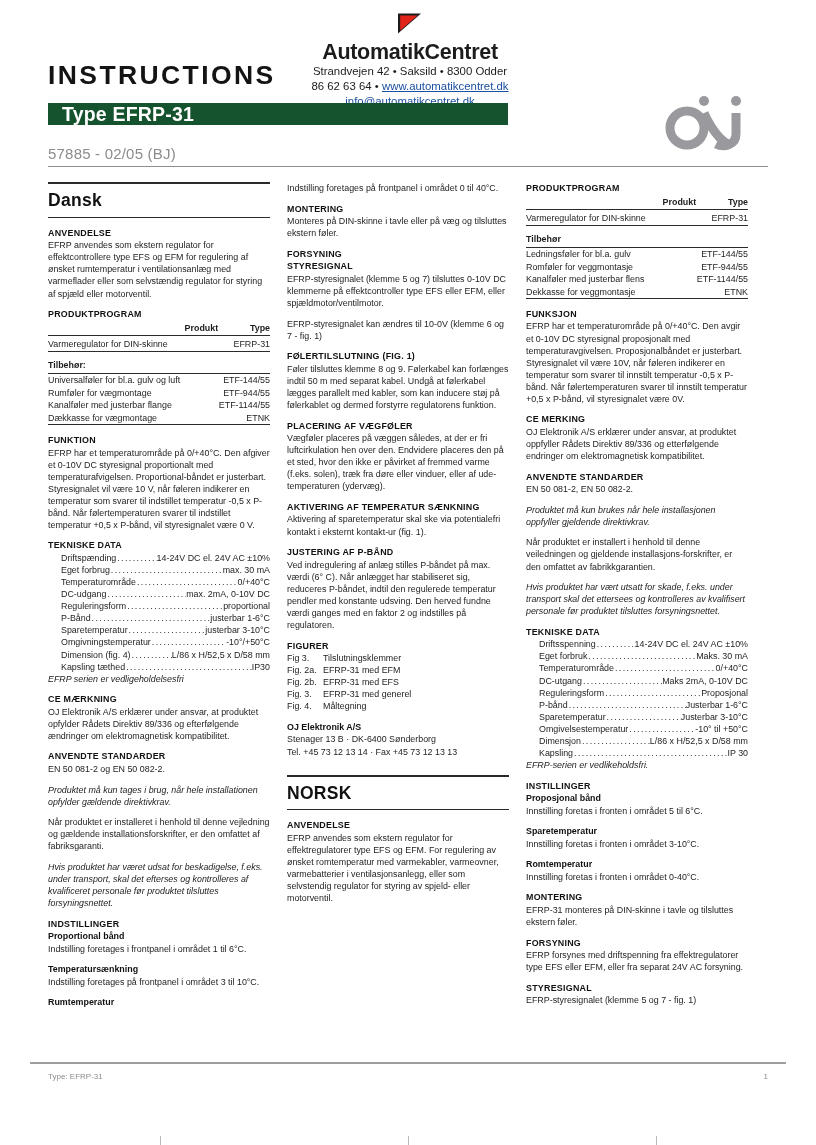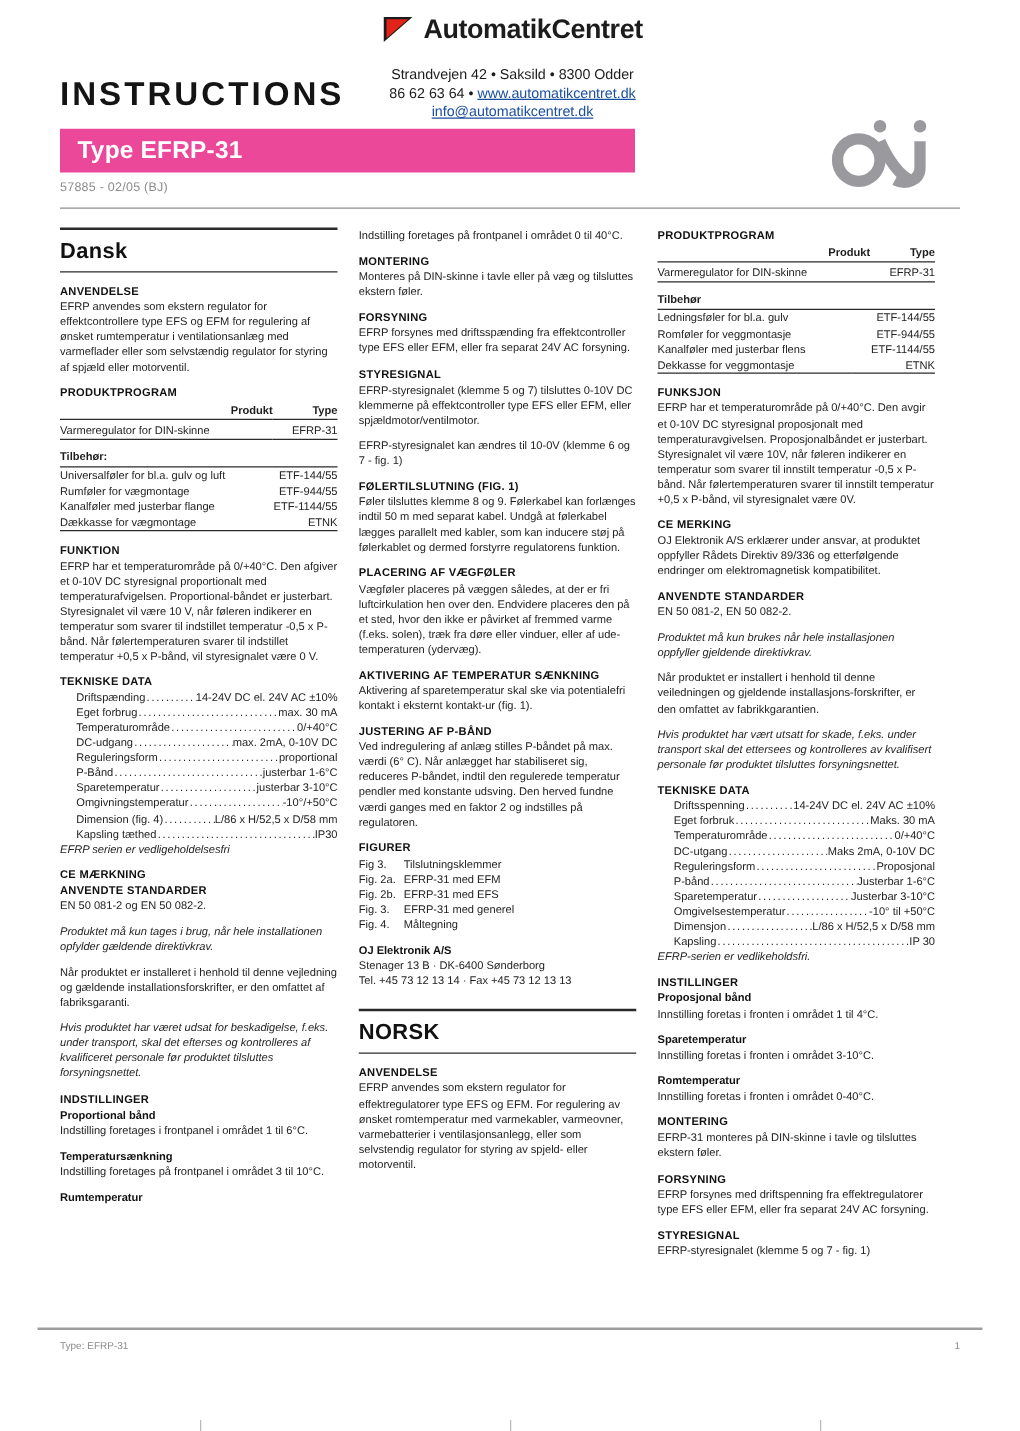--- a/index.html
+++ b/index.html
@@ -33,21 +33,22 @@
     left: 262px;
     top: 12px;
     width: 296px;
     text-align: center;
   }
   .logo-row {
     display: flex;
     align-items: center;
     justify-content: center;
     gap: 7px;
-    margin-bottom: 18px;
+    margin-bottom: 0;
+    flex-direction: column;
   }
   .ac-mark {
     width: 26px;
     height: 23px;
     position: relative;
     flex: 0 0 auto;
   }
   .ac-mark svg { display: block; }
   .ac-name {
     font-size: 21.5px;
@@ -77,38 +78,38 @@
     letter-spacing: 2.4px;
     color: #141414;
     line-height: 1;
   }
 
   .typebar {
     position: absolute;
     left: 48px;
     top: 103px;
     width: 460px;
-    height: 35px;
-    background: #ec4899;
+    height: 22px;
+    background: #14532d;
     display: flex;
     align-items: center;
   }
   .typebar-text {
     color: #ffffff;
     font-size: 19.5px;
     font-weight: bold;
     padding-left: 14px;
     letter-spacing: 0.2px;
   }
 
   .docnum {
     position: absolute;
     left: 48px;
     top: 145px;
-    font-size: 10px;
+    font-size: 15px;
     color: #8c8c8c;
     letter-spacing: 0.2px;
   }
 
   .oj-logo {
     position: absolute;
     right: 42px;
     top: 92px;
     width: 120px;
     height: 62px;
@@ -423,20 +424,21 @@
           </div>
           <div class="spec-row">
             <span class="spec-label">Kapsling tæthed </span>
             <span class="spec-dots">................................................................................</span>
             <span class="spec-val">IP30</span>
           </div>
         </div>
       <p class="ital">EFRP serien er vedligeholdelsesfri</p>
 
       <h3 class="sec">CE MÆRKNING</h3>
+      <p class="para">OJ Elektronik A/S erklærer under ansvar, at produktet opfylder Rådets Direktiv 89/336 og efterfølgende ændringer om elektromagnetisk kompatibilitet.</p>
 
       <h3 class="sec">ANVENDTE STANDARDER</h3>
       <p class="para">EN 50 081-2 og EN 50 082-2.</p>
 
       <p class="ital">Produktet må kun tages i brug, når hele installationen opfylder gældende direktivkrav.</p>
       <p class="para">Når produktet er installeret i henhold til denne vejledning og gældende installationsforskrifter, er den omfattet af fabriksgaranti.</p>
       <p class="ital">Hvis produktet har været udsat for beskadigelse, f.eks. under transport, skal det efterses og kontrolleres af kvalificeret personale før produktet tilsluttes forsyningsnettet.</p>
 
       <h3 class="sec">INDSTILLINGER</h3>
       <h4 class="sub">Proportional bånd</h4>
@@ -449,21 +451,20 @@
     </div>
 
     <div class="col c2">
 
       <p class="para">Indstilling foretages på frontpanel i området 0 til 40°C.</p>
 
       <h3 class="sec">MONTERING</h3>
       <p class="para">Monteres på DIN-skinne i tavle eller på væg og tilsluttes ekstern føler.</p>
 
       <h3 class="sec">FORSYNING</h3>
-      <p class="para">EFRP forsynes med driftsspænding fra effektcontroller type EFS eller EFM, eller fra separat 24V AC forsyning.</p>
 
       <h3 class="sec">STYRESIGNAL</h3>
       <p class="para">EFRP-styresignalet (klemme 5 og 7) tilsluttes 0-10V DC klemmerne på effektcontroller type EFS eller EFM, eller spjældmotor/ventilmotor.</p>
       <p class="para">EFRP-styresignalet kan ændres til 10-0V (klemme 6 og 7 - fig. 1)</p>
 
       <h3 class="sec">FØLERTILSLUTNING (FIG. 1)</h3>
       <p class="para">Føler tilsluttes klemme 8 og 9. Følerkabel kan forlænges indtil 50 m med separat kabel. Undgå at følerkabel lægges parallelt med kabler, som kan inducere støj på følerkablet og dermed forstyrre regulatorens funktion.</p>
 
       <h3 class="sec">PLACERING AF VÆGFØLER</h3>
       <p class="para">Vægføler placeres på væggen således, at der er fri luftcirkulation hen over den. Endvidere placeres den på et sted, hvor den ikke er påvirket af fremmed varme (f.eks. solen), træk fra døre eller vinduer, eller af ude-temperaturen (ydervæg).</p>
@@ -616,21 +617,21 @@
           <div class="spec-row">
             <span class="spec-label">Kapsling </span>
             <span class="spec-dots">................................................................................</span>
             <span class="spec-val">IP 30</span>
           </div>
         </div>
       <p class="ital">EFRP-serien er vedlikeholdsfri.</p>
 
       <h3 class="sec">INSTILLINGER</h3>
       <h4 class="sub">Proposjonal bånd</h4>
-      <p class="para">Innstilling foretas i fronten i området 1 til 4°C.</p>
+      <p class="para">Innstilling foretas i fronten i området 5 til 6°C.</p>
 
       <h4 class="sub">Sparetemperatur</h4>
       <p class="para">Innstilling foretas i fronten i området 3-10°C.</p>
 
       <h4 class="sub">Romtemperatur</h4>
       <p class="para">Innstilling foretas i fronten i området 0-40°C.</p>
 
       <h3 class="sec">MONTERING</h3>
       <p class="para">EFRP-31 monteres på DIN-skinne i tavle og tilsluttes ekstern føler.</p>
 

